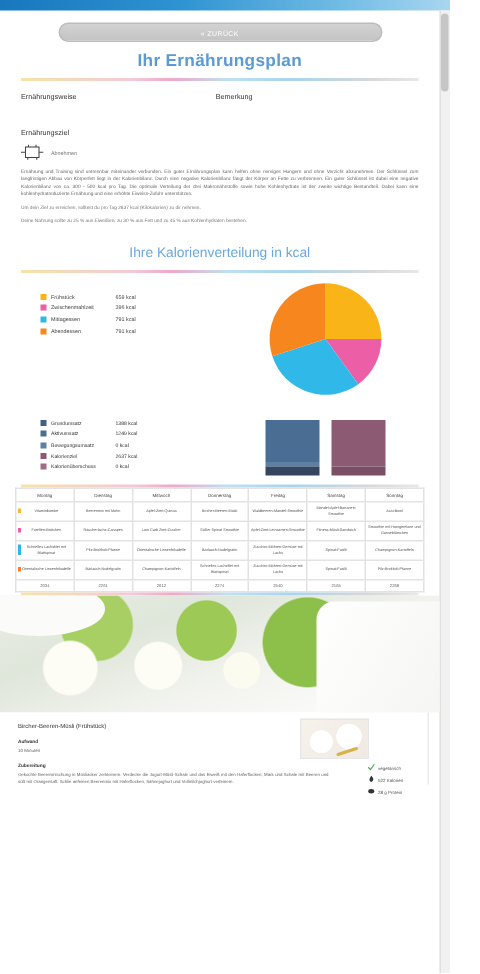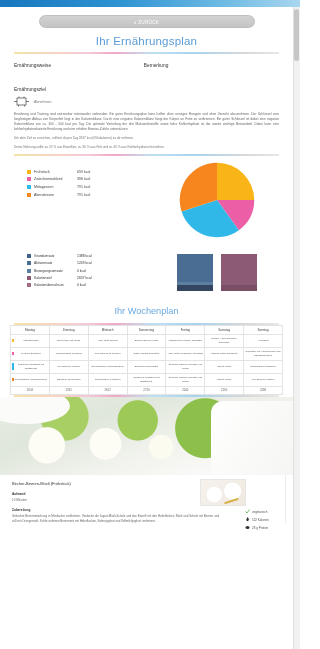--- a/index.html
+++ b/index.html
@@ -33,21 +33,21 @@
   .backbtn {
     width: 216px; height: 13px; line-height:13px;
     background: linear-gradient(to bottom,#d2d2d2,#c4c4c4);
     border:1px solid #bdbdbd; border-radius:7px;
     color:#ffffff; font-size:4.6px; text-align:center; letter-spacing:.3px;
     cursor:pointer;
   }
 
   
   h1.title {
-    text-align:center; color:#5b9bd5; font-weight:400;
+    text-align:center; color:#5b9bd5; font-weight:700;
     font-size:11.5px; padding:5px 0 5px 0; letter-spacing:.2px;
   }
   .divider {
     height:2px; margin:0 14px 0 14px;
     background: linear-gradient(to right,#f6e3a8 0%,#f3c9d8 28%,#f0a8c6 38%,#bfe0f2 52%,#a8d4ee 68%,#d8d8d8 88%,#e8e8e8 100%);
   }
   h2.sect {
     text-align:center; color:#6aa9de; font-weight:400;
     font-size:9.2px; padding:9px 0 7px 0;
   }
@@ -209,20 +209,21 @@
       </span>
       <span class="goaltxt">Abnehmen</span>
     </div>
 
     <div class="para">
       <p>Ernährung und Training sind untrennbar miteinander verbunden. Ein guter Ernährungsplan kann helfen ohne nerviges Hungern und ohne Verzicht abzunehmen. Der Schlüssel zum langfristigen Abbau von Körperfett liegt in der Kalorienbilanz. Durch eine negative Kalorienbilanz fängt der Körper an Fette zu verbrennen. Ein guter Schlüssel ist dabei eine negative Kalorienbilanz von ca. 300 - 500 kcal pro Tag. Die optimale Verteilung der drei Makronährstoffe sowie hohe Kohlenhydrate ist der zweite wichtige Bestandteil. Dabei kann eine kohlenhydratreduzierte Ernährung und eine erhöhte Eiweiss-Zufuhr unterstützen.</p>
       <p class="sm">Um dein Ziel zu erreichen, solltest du pro Tag 2637 kcal (Kilokalorien) zu dir nehmen.</p>
       <p class="sm">Deine Nahrung sollte zu 25 % aus Eiweißen, zu 30 % aus Fett und zu 45 % aus Kohlenhydraten bestehen.</p>
     </div>
 
+    <h2 class="sect">Ihre Kalorienverteilung in kcal</h2>
     <div class="divider"></div>
 
     <div class="kcalwrap">
       <div class="legend">
         <div class="legrow">
           <span class="swatch" style="background:#f9b517"></span>
           <span class="legname">Frühstück</span>
           <span class="legval">659 kcal</span>
         </div>
         <div class="legrow">
@@ -287,21 +288,20 @@
           <span class="bseg" style="height:3px;background:#5d7fa2"></span>
           <span class="bseg" style="height:6px;background:#33455f"></span>
         </div>
         <div class="barcol">
           <span class="bseg" style="height:31px;background:#8d5a74"></span>
           <span class="bseg" style="height:6px;background:#7a4f66"></span>
         </div>
       </div>
     </div>
 
-    <h2 class="sect">Ihr Wochenplan</h2>
     <div class="divider"></div>
 
     <div class="tblwrap">
       <table class="week">
         <thead>
           <tr>
             <th>Montag</th>
             <th>Dienstag</th>
             <th>Mittwoch</th>
             <th>Donnerstag</th>

